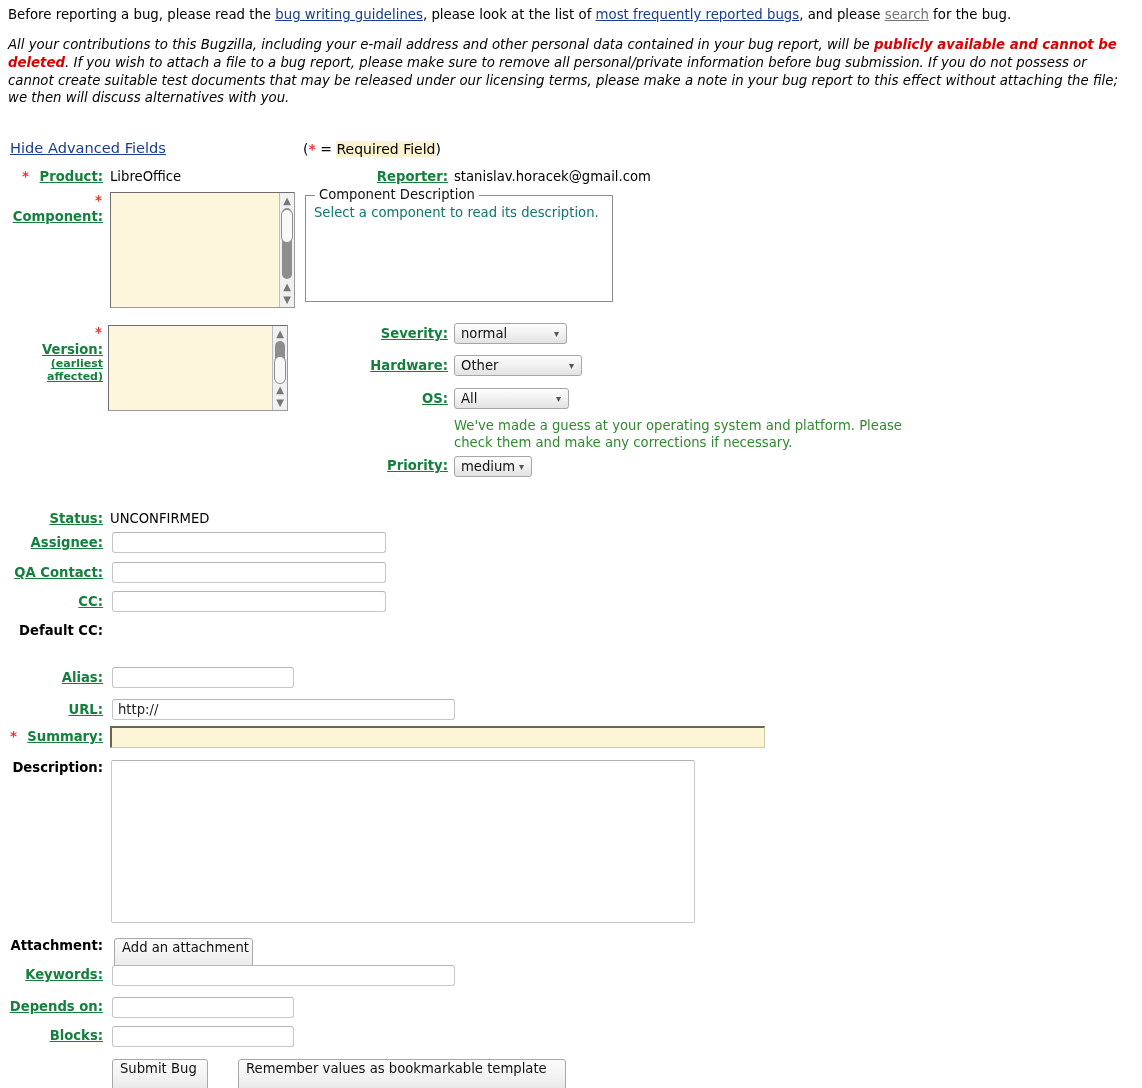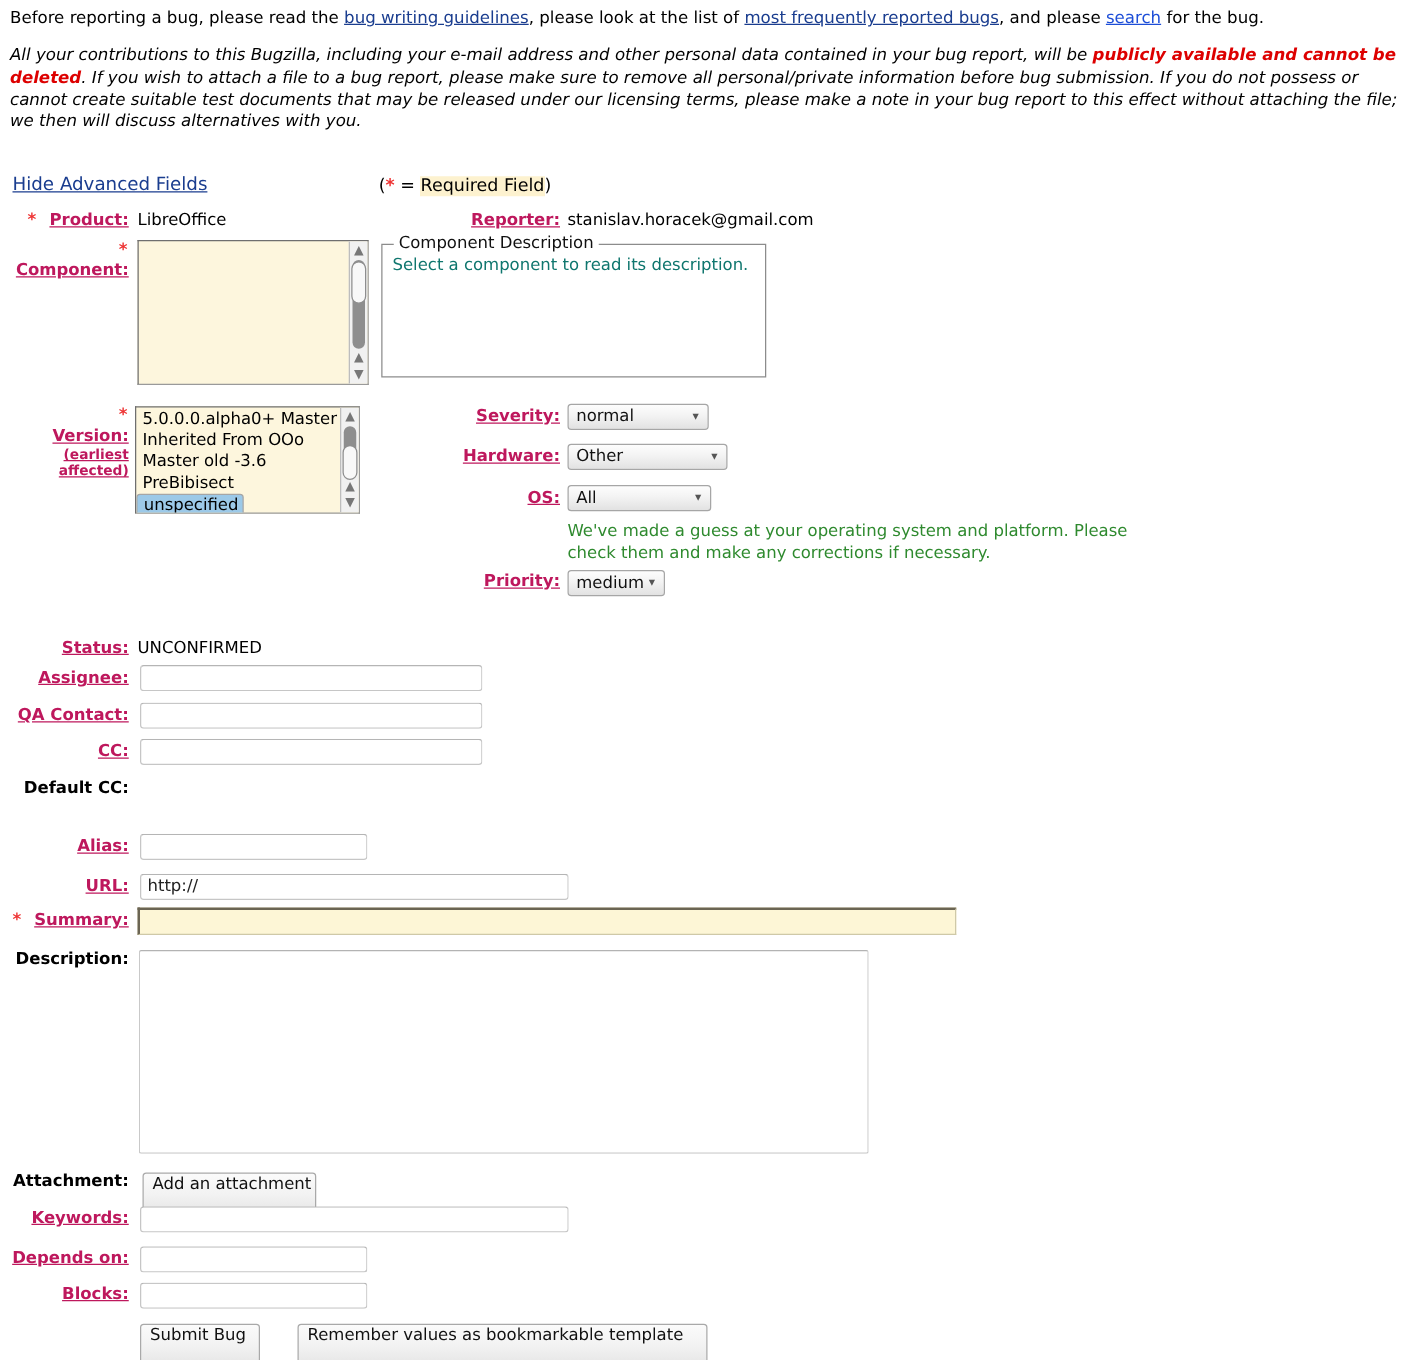--- a/index.html
+++ b/index.html
@@ -13,21 +13,21 @@
     font-family: "DejaVu Sans", "Liberation Sans", sans-serif;
     font-size: 13.3px;
     color: #000000;
     position: relative;
     overflow: hidden;
   }
   a, .lnk {
     color: #1a3d8f;
     text-decoration: underline;
   }
-  .lnk-visited { color: #1d4ed8; }
+  .lnk-visited { color: #737373; }
 
   
   .intro {
     padding: 6px 8px 0 8px;
     line-height: 1.28;
   }
   .intro-line1 { margin: 0 0 13px 0; }
   .warn {
     margin: 0;
     font-style: italic;
@@ -60,21 +60,21 @@
   .req-hl { background: #fdf2cf; }
 
   
   .lbl {
     position: absolute;
     text-align: right;
     font-weight: bold;
     font-size: 13.2px;
     white-space: nowrap;
   }
-  .lbl .u { text-decoration: underline; color: #be185d; }
+  .lbl .u { text-decoration: underline; color: #15803d; }
   .lbl.plain { color: #000; font-weight: bold; }
   .star {
     position: absolute;
     color: #ee3333;
     font-weight: bold;
     font-size: 13.4px;
   }
   .val {
     position: absolute;
     font-size: 13.2px;
@@ -278,27 +278,20 @@
   <div class="fset-legend">Component Description</div>
   <div class="fset-body">Select a component to read its description.</div>
 </div>
 
 <span class="star" style="left:95px; top:325px;">*</span>
 <div class="lbl" style="left:0; top:342px; width:103px;"><span class="u">Version:</span></div>
 <div class="lbl" style="left:0; top:357px; width:103px; font-size:11px;"><span class="u">(earliest</span></div>
 <div class="lbl" style="left:0; top:370px; width:103px; font-size:11px;"><span class="u">affected)</span></div>
 
 <div class="listbox" id="version-listbox" style="left:108px; top:325px; width:180px; height:86px;">
-  <ul>
-      <li>5.0.0.0.alpha0+ Master</li>
-      <li>Inherited From OOo</li>
-      <li>Master old -3.6</li>
-      <li>PreBibisect</li>
-      <li class="sel">unspecified</li>
-    </ul>
   <div class="sbar">
     <div class="arrow" style="top:1px;">▲</div>
     <div class="track" style="top:15px; bottom:28px;"></div>
     <div class="thumb" style="top:30px; height:28px;"></div>
     <div class="arrow" style="bottom:14px;">▲</div>
     <div class="arrow" style="bottom:1px;">▼</div>
   </div>
 </div>
 
 <div class="lbl" style="left:300px; top:326px; width:148px;"><span class="u">Severity:</span></div>

